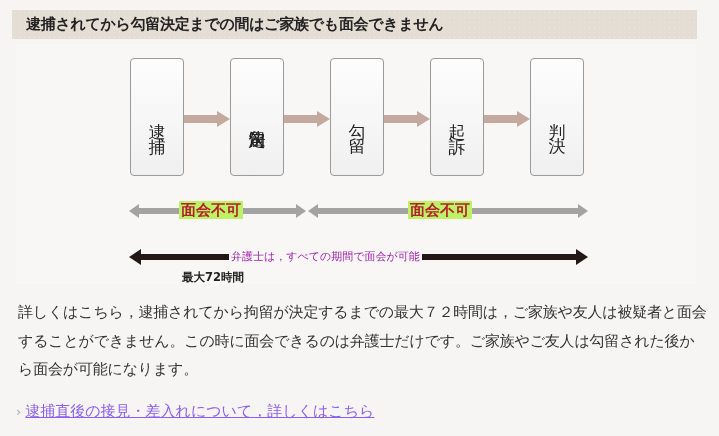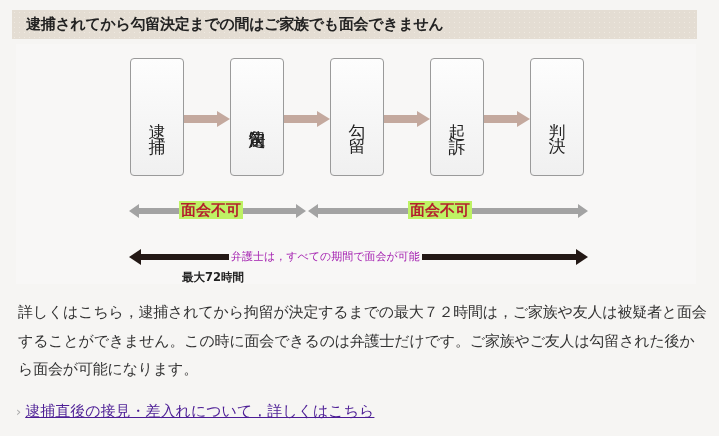--- a/index.html
+++ b/index.html
@@ -54,21 +54,21 @@
   }
   .para {
     position:absolute; left:18px; top:298px; width:690px;
     font-size:15px; line-height:28.5px; color:#333; letter-spacing:-0.2px;
   }
   .link-row {
     position:absolute; left:16px; top:402px; font-size:15px;
     display:flex; align-items:center;
   }
   .link-row .chev { color:#aaa; font-size:13px; margin-right:4px; }
-  .link-row a { color:#4c1d95; text-decoration:underline; cursor:pointer; }
+  .link-row a { color:#8b5cf6; text-decoration:underline; cursor:pointer; }
 </style>
 </head>
 <body>
 
 <div class="heading">
   <span>逮捕されてから勾留決定までの間はご家族でも面会できません</span>
 </div>
 
 <div class="diagram">
 

